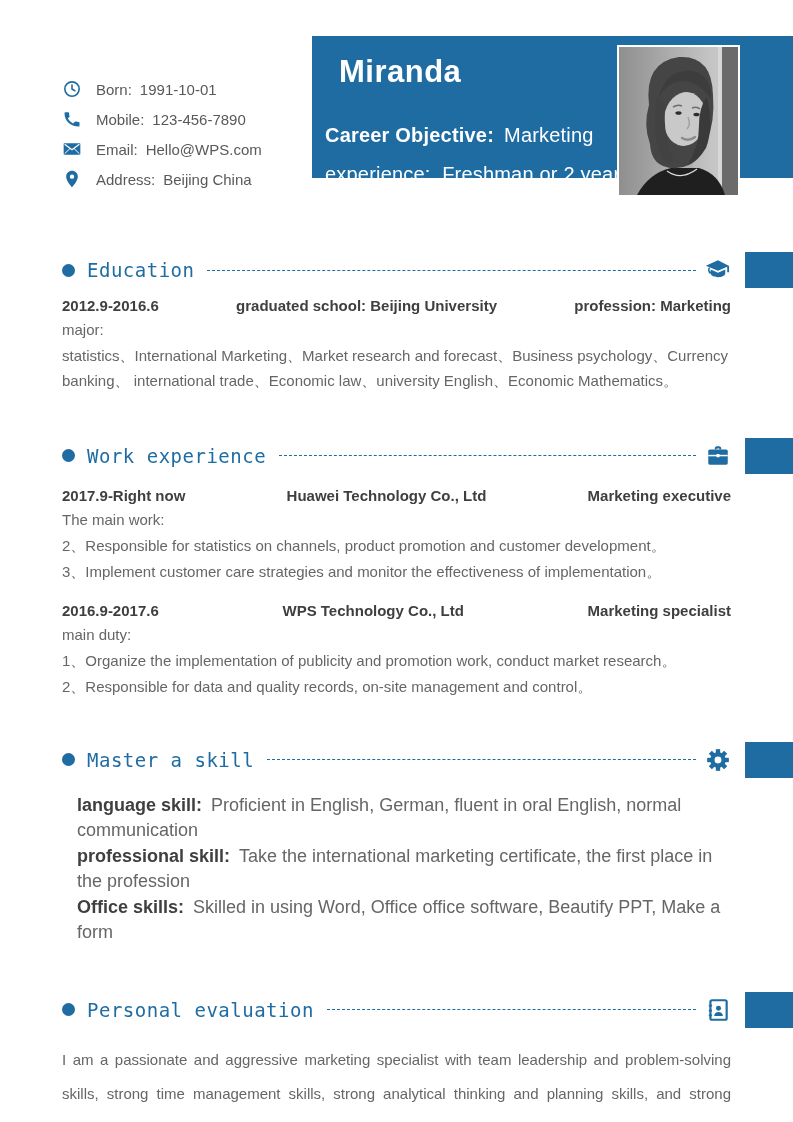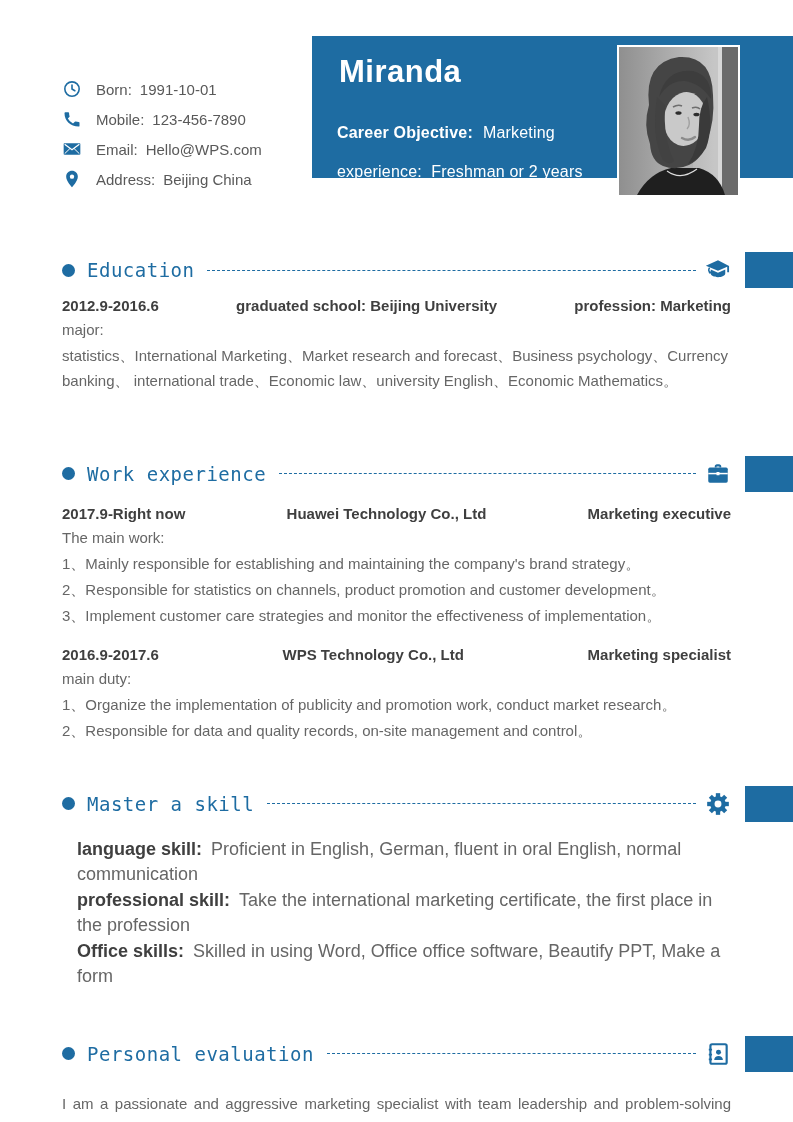--- a/index.html
+++ b/index.html
@@ -10,41 +10,41 @@
     font-family:"Liberation Sans", sans-serif; color:var(--body);
   }
   
   .contact { position:absolute; left:62px; top:62px;margin-top:12px; }
   .contact-row { display:flex; align-items:center; height:30px; font-size:15px; color:var(--label); }
   .contact-row .cicon { width:20px; height:20px; color:var(--accent); margin-right:14px; flex:none; display:flex; }
   .contact-row .clabel { margin-right:8px; }
   
   .header-box { position:absolute; left:312px; top:36px; right:0; height:142px; background:var(--accent); color:#fff; }
   .name { position:absolute; left:27px; top:18px; font-size:31px; font-weight:bold; letter-spacing:.5px; }
-  .hline { position:absolute; left:25px; font-size:16px; letter-spacing:.2px; white-space:nowrap; }
+  .hline { position:absolute; left:13px; font-size:20px; letter-spacing:.2px; white-space:nowrap; }
   .hline.obj { top:88px; }
   .hline.exp { top:127px; }
   .hline .hb { font-weight:bold; margin-right:10px; }
   .photo { position:absolute; top:9px; right:53px; width:123px; height:152px; background:#999; border:2px solid #fff; filter:grayscale(1); }
   .photo svg { display:block; }
   
   .content { position:absolute; top:252px; left:0; right:0; }
   .section { position:relative; width:100%; }
   .section-header { position:relative; height:36px; display:flex; align-items:center; margin:0 62px; }
   .bullet { width:13px; height:13px; border-radius:50%; background:var(--accent); margin-right:12px; flex:none; }
   .section-title { font-family:"DejaVu Sans Mono", monospace; font-size:19px; color:var(--accent); letter-spacing:.5px; white-space:nowrap; }
   .dashline { flex:1; height:0; border-top:1.6px dashed var(--accent); margin:0 9px 0 13px; }
   .sec-icon { width:26px; height:26px; color:var(--accent); flex:none; display:flex; }
   .tab { position:absolute; right:-62px; top:0; width:48px; height:36px; background:var(--accent); }
   .sec-body { margin:0 62px; }
   .meta-row { display:flex; justify-content:space-between; align-items:baseline; font-size:15px; font-weight:bold; color:var(--dark); }
   .para { font-size:15px; line-height:25.5px; color:var(--body); }
   .edu-meta { margin-top:9px; }
   .edu-para { margin-top:3px; }
-  .sec-work { margin-top:62px; }
+  .sec-work { margin-top:44px; }
   .job1-meta { margin-top:13px; }
   .job2-meta { margin-top:17px; }
   .job-para { margin-top:3px; line-height:26px; }
   .sec-skill { margin-top:42px; }
   .skill-list { margin-top:15px; }
   .skill-row { font-size:18px; line-height:25.5px; color:var(--body);margin-left:15px; }
   .skill-row .sl { font-weight:bold; color:var(--dark); margin-right:9px; }
   .sec-eval { margin-top:46px; }
   .eval-para { margin-top:15px; font-size:15px; line-height:34px; text-align:justify; color:var(--body); }
 </style>
@@ -177,21 +177,20 @@
       <span class="tab"></span>
     </div>
     <div class="sec-body">
       <div class="meta-row job1-meta">
         <span>2017.9-Right now</span>
         <span>Huawei Technology Co., Ltd</span>
         <span>Marketing executive</span>
       </div>
       <div class="para job-para">
         <div>The main work:</div>
-        <div>1、Mainly responsible for establishing and maintaining the company's brand strategy。</div>
         <div>2、Responsible for statistics on channels, product promotion and customer development。</div>
         <div>3、Implement customer care strategies and monitor the effectiveness of implementation。</div>
       </div>
       <div class="meta-row job2-meta">
         <span>2016.9-2017.6</span>
         <span>WPS Technology Co., Ltd</span>
         <span>Marketing specialist</span>
       </div>
       <div class="para job-para">
         <div>main duty:</div>

